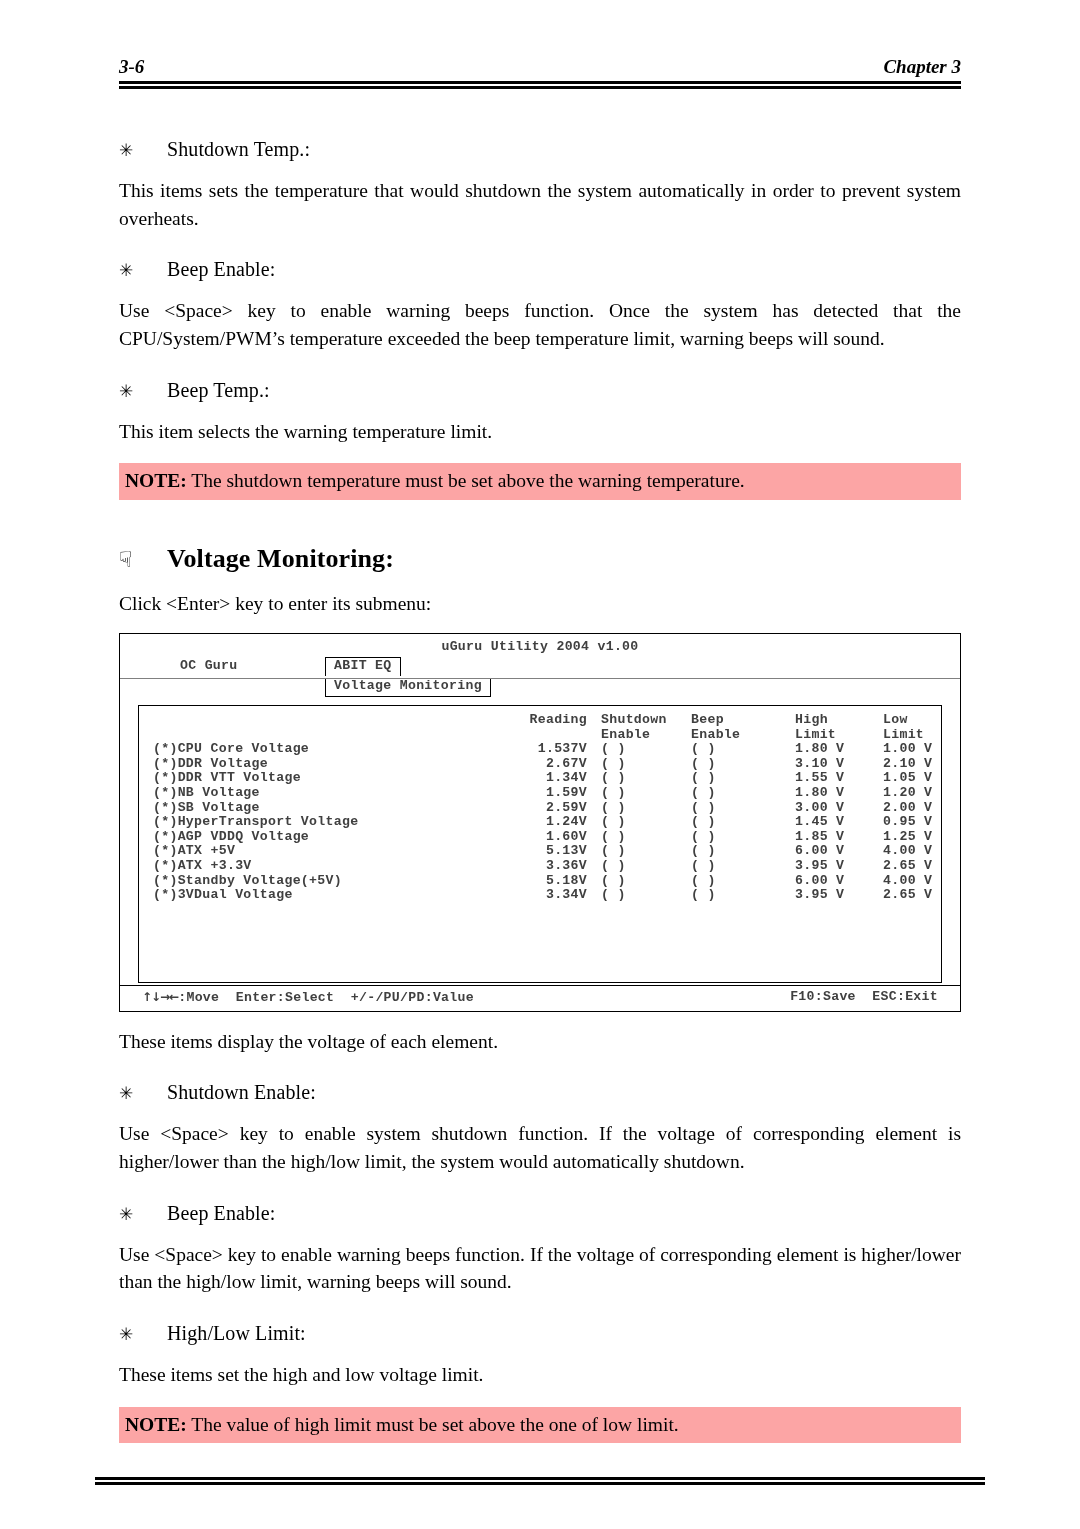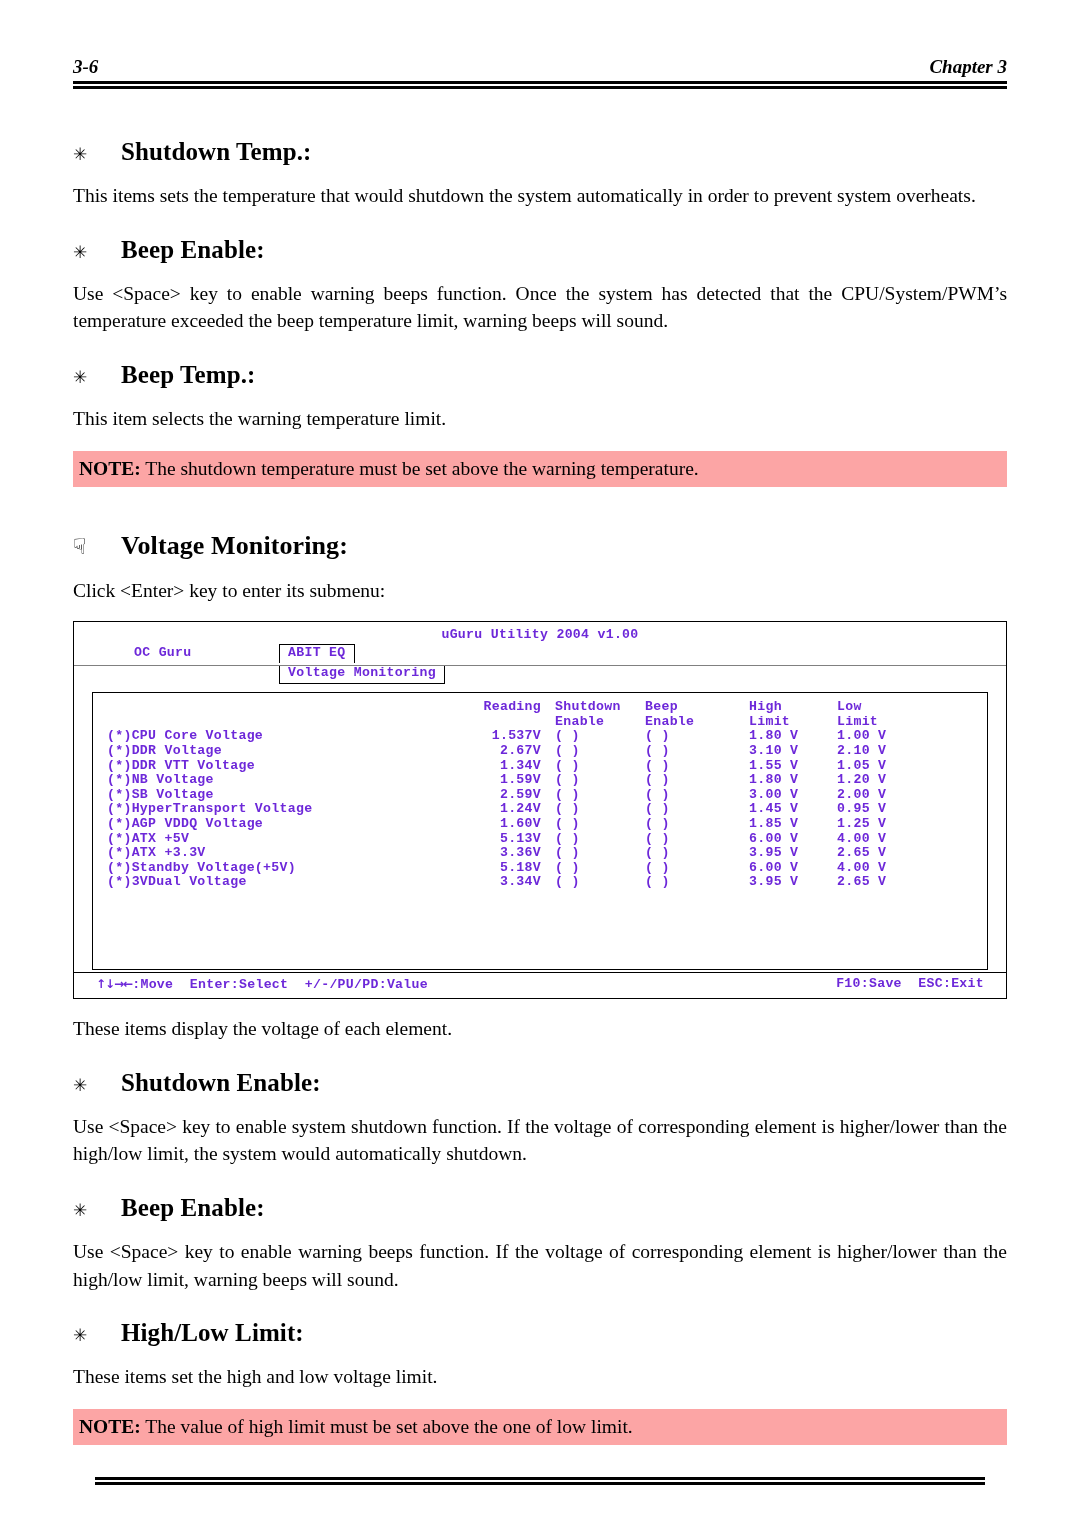--- a/index.html
+++ b/index.html
@@ -15,21 +15,21 @@
     color: #000000;
     overflow: hidden;
   }
 
   .page {
     position: absolute;
     left: 0; top: 0;
     width: 1080px;
     height: 1529px;
     box-sizing: border-box;
-    padding: 0 73px;
+    padding: 0 119px;
   }
 
   
   .page-header {
     position: relative;
     height: 56px;
     padding-top: 56px;
     box-sizing: content-box;
   }
   .hdr-row {
@@ -60,22 +60,22 @@
     margin-bottom: 0;
   }
   .bullet-glyph {
     width: 48px;
     flex: 0 0 48px;
     font-size: 17px;
     line-height: 1;
     font-family: "DejaVu Sans", sans-serif;
   }
   .bullet-label {
-    font-weight: bold;
-    font-size: 25px;
+    font-weight: normal;
+    font-size: 20px;
     letter-spacing: 0.1px;
   }
   .big-head {
     display: flex;
     align-items: baseline;
     margin-top: 44px;
   }
   .big-head .bullet-glyph {
     font-size: 22px;
     width: 48px;
@@ -111,21 +111,21 @@
   }
   .note-bar b { font-weight: bold; }
 
   
   .bios {
     margin-top: 16px;
     font-family: "Liberation Mono", "DejaVu Sans Mono", monospace;
     font-size: 13.2px;
     line-height: 14.6px;
     font-weight: bold;
-    color: #6d28d9;
+    color: #404040;
     letter-spacing: 0.3px;
   }
   .bios-outer {
     border: 1.5px solid #000;
     background: #fff;
     padding: 0;
   }
   .bios-title {
     text-align: center;
     padding: 6px 0 3px 0;

